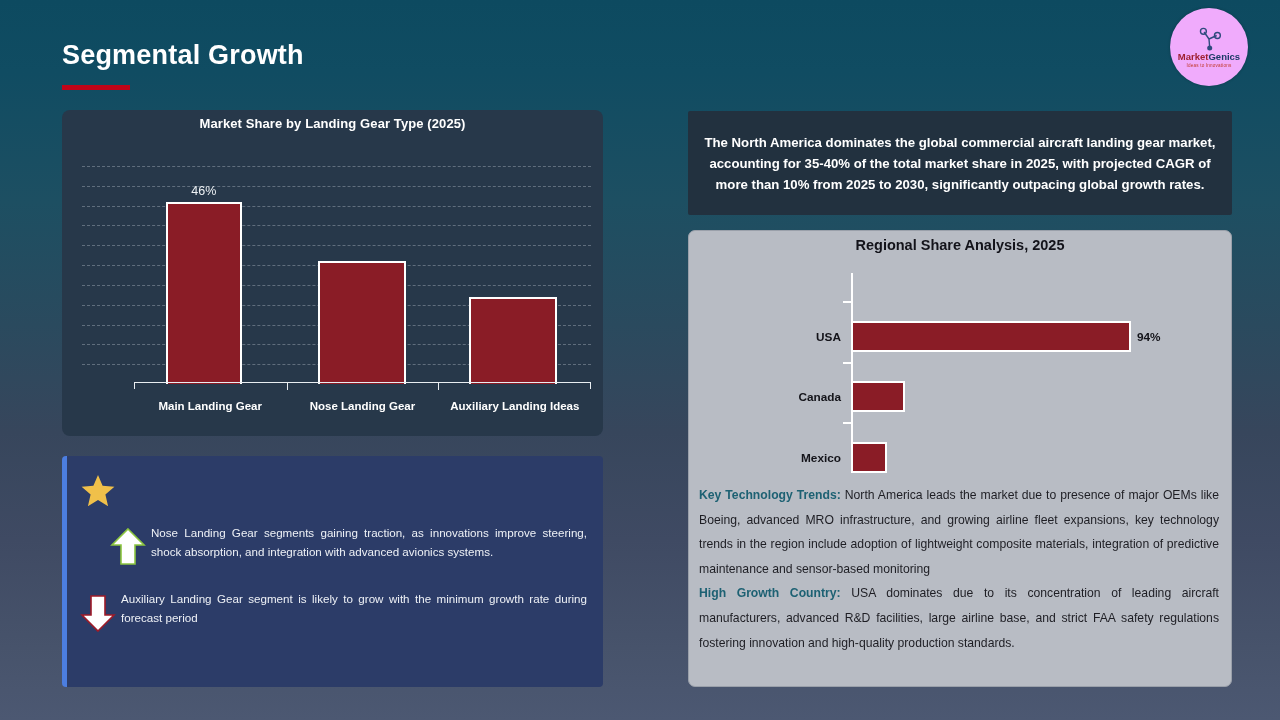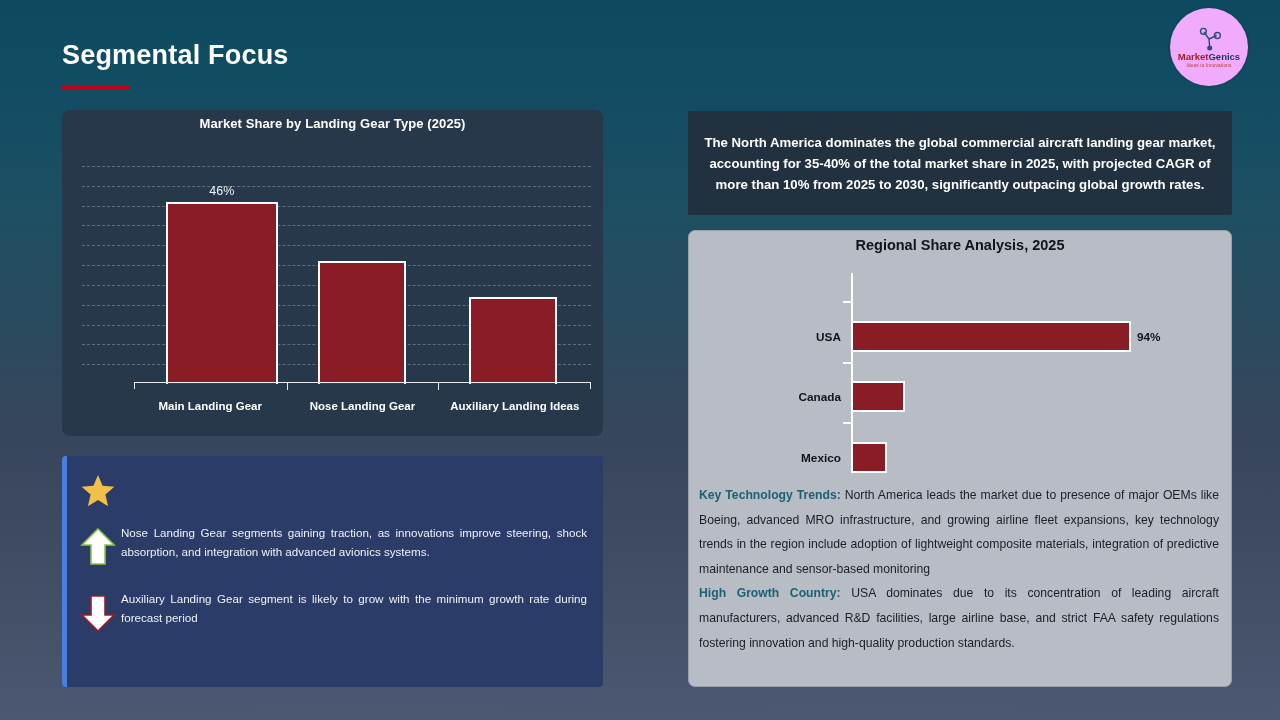--- a/index.html
+++ b/index.html
@@ -92,21 +92,21 @@
   .bullet .icon {
     width: 46px; min-width: 46px; display: flex; justify-content: center;
     align-items: flex-start; padding-top: 4px;
   }
   .bullet .btext {
     flex: 1; font-size: 11.6px; line-height: 19.3px; color: #eef1f6;
     text-align: justify; padding-right: 4px;
   }
   .bullet .btext b { font-weight: bold; color: #ffffff; }
   #bullet-0 { margin-top: 13px; }
-  #bullet-1 { margin-top: 14px; }
+  #bullet-1 { margin-top: 14px; margin-left: 30px; }
   #bullet-2 { margin-top: 22px; }
 
   
   #statement-box {
     left: 688px; top: 111px; width: 544px; height: 104px;
     background: #22313f; display: flex; align-items: center; justify-content: center;
     padding: 6px 15px; border-radius: 2px;
   }
   #statement-text {
     font-size: 13.2px; line-height: 21px; font-weight: bold; text-align: center; color: #ffffff;
@@ -144,21 +144,21 @@
   #regional-body {
     position: absolute; left: 10px; right: 12px; top: 252px;
     font-size: 12.2px; line-height: 24.6px; color: #1e1e24; text-align: justify;
   }
   #regional-body .lead { color: #1d6173; font-weight: bold; }
   #regional-body p + p { margin-top: 0px; }
 </style>
 </head>
 <body>
 
-<div id="page-title">Segmental Focus</div>
+<div id="page-title">Segmental Growth</div>
 <div id="title-underline"></div>
 
 <div id="logo">
   <svg class="mark" viewBox="0 0 40 34">
     <line x1="13" y1="7" x2="20" y2="17" stroke="#2e4a7d" stroke-width="2"></line>
     <line x1="20" y1="17" x2="31" y2="12" stroke="#2e4a7d" stroke-width="2"></line>
     <line x1="20" y1="17" x2="21" y2="29" stroke="#2e4a7d" stroke-width="2"></line>
     <circle cx="12" cy="6" r="4.2" fill="none" stroke="#2e4a7d" stroke-width="2"></circle>
     <circle cx="32" cy="12" r="4.2" fill="none" stroke="#2e4a7d" stroke-width="2"></circle>
     <circle cx="21" cy="30" r="3.6" fill="#2e4a7d"></circle>
@@ -174,21 +174,21 @@
       <div class="gridline" style="top: 198.333px;"></div>
       <div class="gridline" style="top: 178.5px;"></div>
       <div class="gridline" style="top: 158.667px;"></div>
       <div class="gridline" style="top: 138.833px;"></div>
       <div class="gridline" style="top: 119px;"></div>
       <div class="gridline" style="top: 99.1667px;"></div>
       <div class="gridline" style="top: 79.3333px;"></div>
       <div class="gridline" style="top: 59.5px;"></div>
       <div class="gridline" style="top: 39.6667px;"></div>
       <div class="gridline" style="top: 19.8333px;"></div>
-      <div class="bar-col" style="left: 93.8333px; width: 112px;">
+      <div class="bar-col" style="left: 93.8333px; width: 76px;">
         <div class="bar-value">46%</div>
         <div class="bar-rect" style="height: 182.467px; background: rgb(138, 28, 38);"></div>
       </div>
       <div class="bar-col" style="left: 245.5px; width: 88px;">
         <div class="bar-value" style="visibility: hidden;"></div>
         <div class="bar-rect" style="height: 122.967px; background: rgb(138, 28, 38);"></div>
       </div>
       <div class="bar-col" style="left: 397.167px; width: 88px;">
         <div class="bar-value" style="visibility: hidden;"></div>
         <div class="bar-rect" style="height: 87.2667px; background: rgb(138, 28, 38);"></div>

